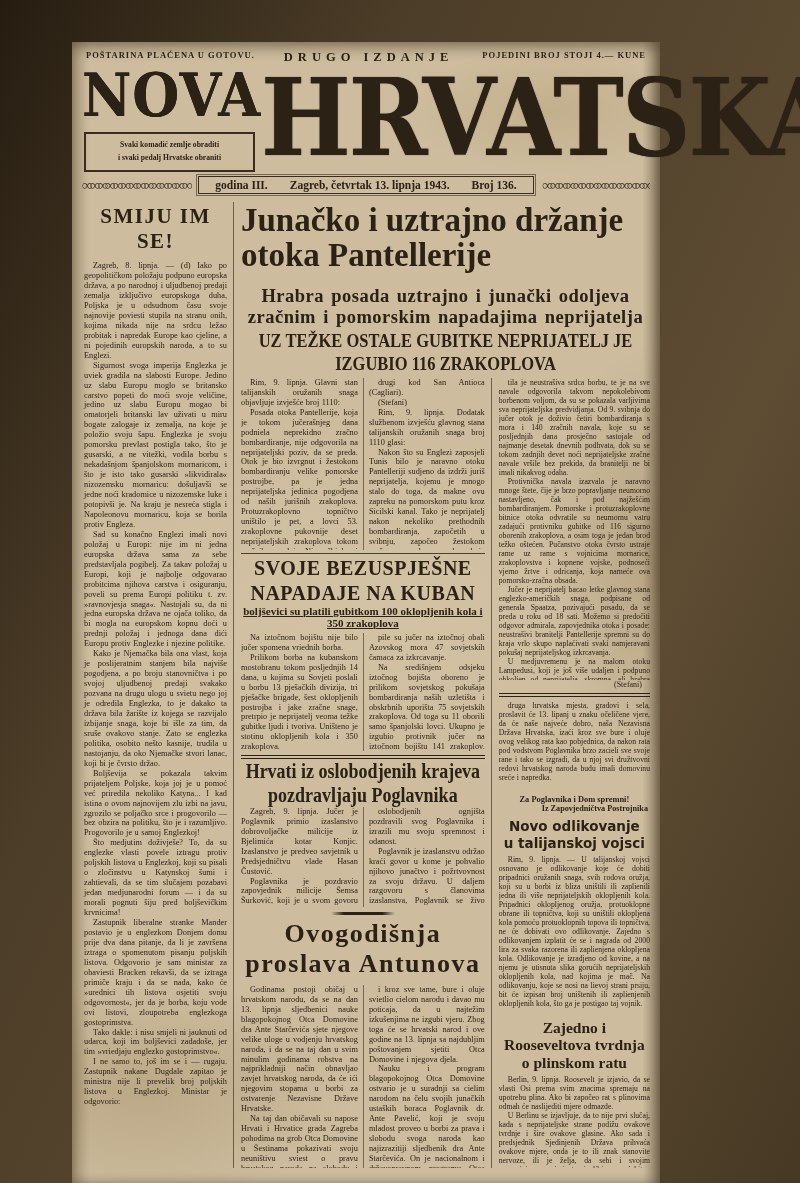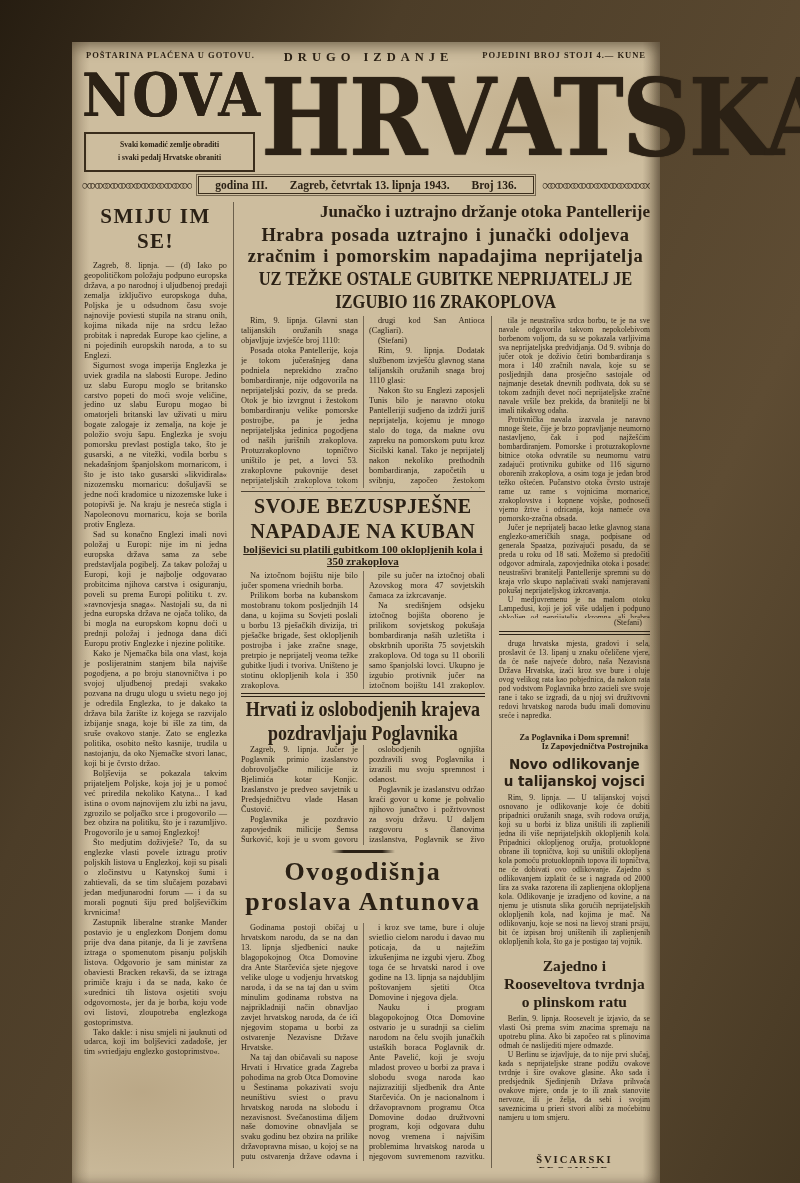--- a/index.html
+++ b/index.html
@@ -65,21 +65,21 @@
 
   .smiju-headline { font-size:21px; font-weight:bold; text-align:center; letter-spacing:1.5px;
     margin:2px 0 7px 0; }
 
   .bodytext { font-size:8.3px; line-height:1.2; text-align:justify;
     word-spacing:.4px; }
   .bodytext p { margin:0; text-indent:9px; }
   .bodytext p:first-child { text-indent:9px; }
 
   
-  .a1-head { font-size:17px; font-weight:bold; text-align:right; line-height:1.05; margin:1px 0 4px 0; }
+  .a1-head { font-size:33px; font-weight:bold; text-align:left; line-height:1.05; margin:1px 0 14px 0; }
   .a1-sub { font-size:18.5px; font-weight:bold; text-align:center; line-height:1.12;
     letter-spacing:.5px; word-spacing:2px; }
   .a1-deck { font-size:16.5px; font-weight:bold; text-align:center; margin:5px 0 3px 0;
     letter-spacing:0; transform:scaleY(1.15); transform-origin:center; }
 
   .main-body { display:flex; flex:1; overflow:hidden; margin-top:2px; }
   .center-stack { width:332px; overflow:hidden; }
   .right-col { width:214px; margin-left:6px; padding-left:7px;
     border-left:1px solid rgba(43,33,21,.6); overflow:hidden; }
   .right-col .bodytext { font-size:7.7px; line-height:1.17; }
@@ -164,20 +164,21 @@
         <div class="smiju-headline">SMIJU IM SE!</div>
         <div class="bodytext">
             <p>Zagreb, 8. lipnja. — (d) Iako po geopolitičkom položaju podpuno europska država, a po narodnoj i uljudbenoj predaji zemalja izključivo europskoga duha, Poljska je u odsudnom času svoje najnovije poviesti stupila na stranu onih, kojima nikada nije na srdcu ležao probitak i napredak Europe kao cjeline, a ni pojedinih europskih naroda, a to su Englezi.</p>
             <p>Sigurnost svoga imperija Englezka je uviek gradila na slabosti Europe. Jedino uz slabu Europu moglo se britansko carstvo popeti do moći svoje veličine, jedino uz slabu Europu mogao bi omatorjeli britanski lav uživati u miru bogate zalogaje iz zemalja, na koje je položio svoju šapu. Englezka je svoju pomorsku prevlast postigla tako, što je gusarski, a ne vitežki, vodila borbu s nekadašnjom španjolskom mornaricom, i što je isto tako gusarski »likvidirala« nizozemsku mornaricu: došuljavši se jedne noći kradomice u nizozemske luke i potopivši je. Na kraju je nesreća stigla i Napoleonovu mornaricu, koja se borila protiv Engleza.</p>
             <p>Sad su konačno Englezi imali novi položaj u Europi: nije im ni jedna europska država sama za sebe predstavljala pogibelj. Za takav položaj u Europi, koji je najbolje odgovarao probitcima njihova carstva i osiguranju, poveli su prema Europi politiku t. zv. »ravnovjesja snaga«. Nastojali su, da ni jedna europska država ne ojača toliko, da bi mogla na europskom kopnu doći u prednji položaj i jednoga dana dići Europu protiv Englezke i njezine politike.</p>
             <p>Kako je Njemačka bila ona vlast, koja je poslijeratnim stanjem bila najviše pogodjena, a po broju stanovničtva i po svojoj uljudbenoj predaji svakako pozvana na drugu ulogu u svietu nego joj je odredila Englezka, to je dakako ta država bila žarište iz kojega se razvijalo izbijanje snaga, koje bi išle za tim, da sruše ovakovo stanje. Zato se englezka politika, osobito nešto kasnije, trudila u nastojanju, da oko Njemačke stvori lanac, koji bi je čvrsto držao.</p>
             <p>Boljševija se pokazala takvim prijateljem Poljske, koja joj je u pomoć već priredila nekoliko Katyna... I kad istina o ovom najnovijem zlu izbi na javu, zgrozilo se poljačko srce i progovorilo — bez obzira na politiku, što je i razumljivo. Progovorilo je u samoj Englezkoj!</p>
             <p>Što medjutim doživješe? To, da su englezke vlasti povele iztragu protiv poljskih listova u Englezkoj, koji su pisali o zločinstvu u Katynskoj šumi i zahtievali, da se tim slučajem pozabavi jedan medjunarodni forum — i da su morali pognuti šiju pred boljševičkim krvnicima!</p>
             <p>Zastupnik liberalne stranke Mander postavio je u englezkom Donjem domu prije dva dana pitanje, da li je završena iztraga o spomenutom pisanju poljskih listova. Odgovorio je sam ministar za obaviesti Bracken rekavši, da se iztraga primiče kraju i da se nada, kako će »urednici tih listova osjetiti svoju odgovornost«, jer da je borba, koju vode ovi listovi, zloupotreba englezkoga gostoprimstva.</p>
             <p>Tako dakle: i nisu smjeli ni jauknuti od udarca, koji im boljševici zadadoše, jer tim »vriedjaju englezko gostoprimstvo«.</p>
+            <p>I ne samo to, još im se i — rugaju. Zastupnik nakane Dugdale zapitao je ministra nije li prevelik broj poljskih listova u Englezkoj. Ministar je odgovorio:</p>
           </div>
       </div>
 
       <div class="col-main">
 
         <div class="a1-head">Junačko i uztrajno držanje otoka Pantellerije</div>
         <div class="a1-sub">Hrabra posada uztrajno i junački odoljeva zračnim i pomorskim napadajima neprijatelja</div>
         <div class="a1-deck">UZ TEŽKE OSTALE GUBITKE NEPRIJATELJ JE IZGUBIO 116 ZRAKOPLOVA</div>
 
         <div class="main-body">

